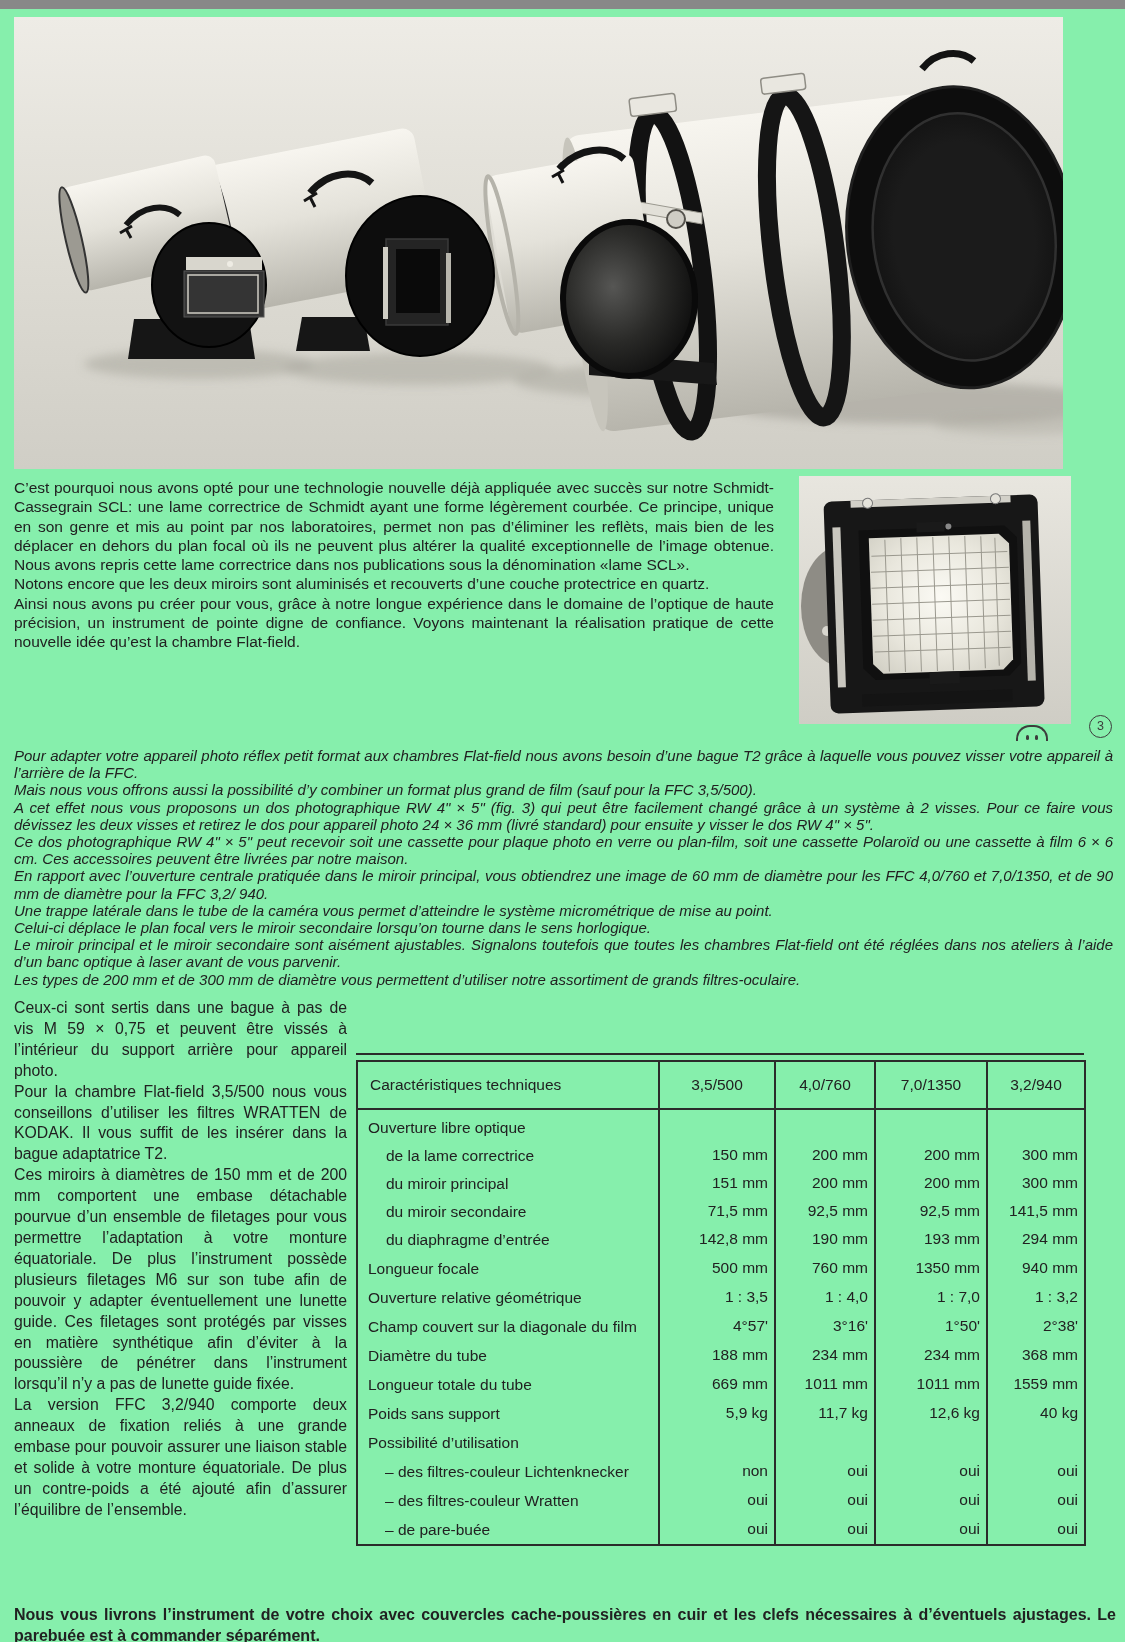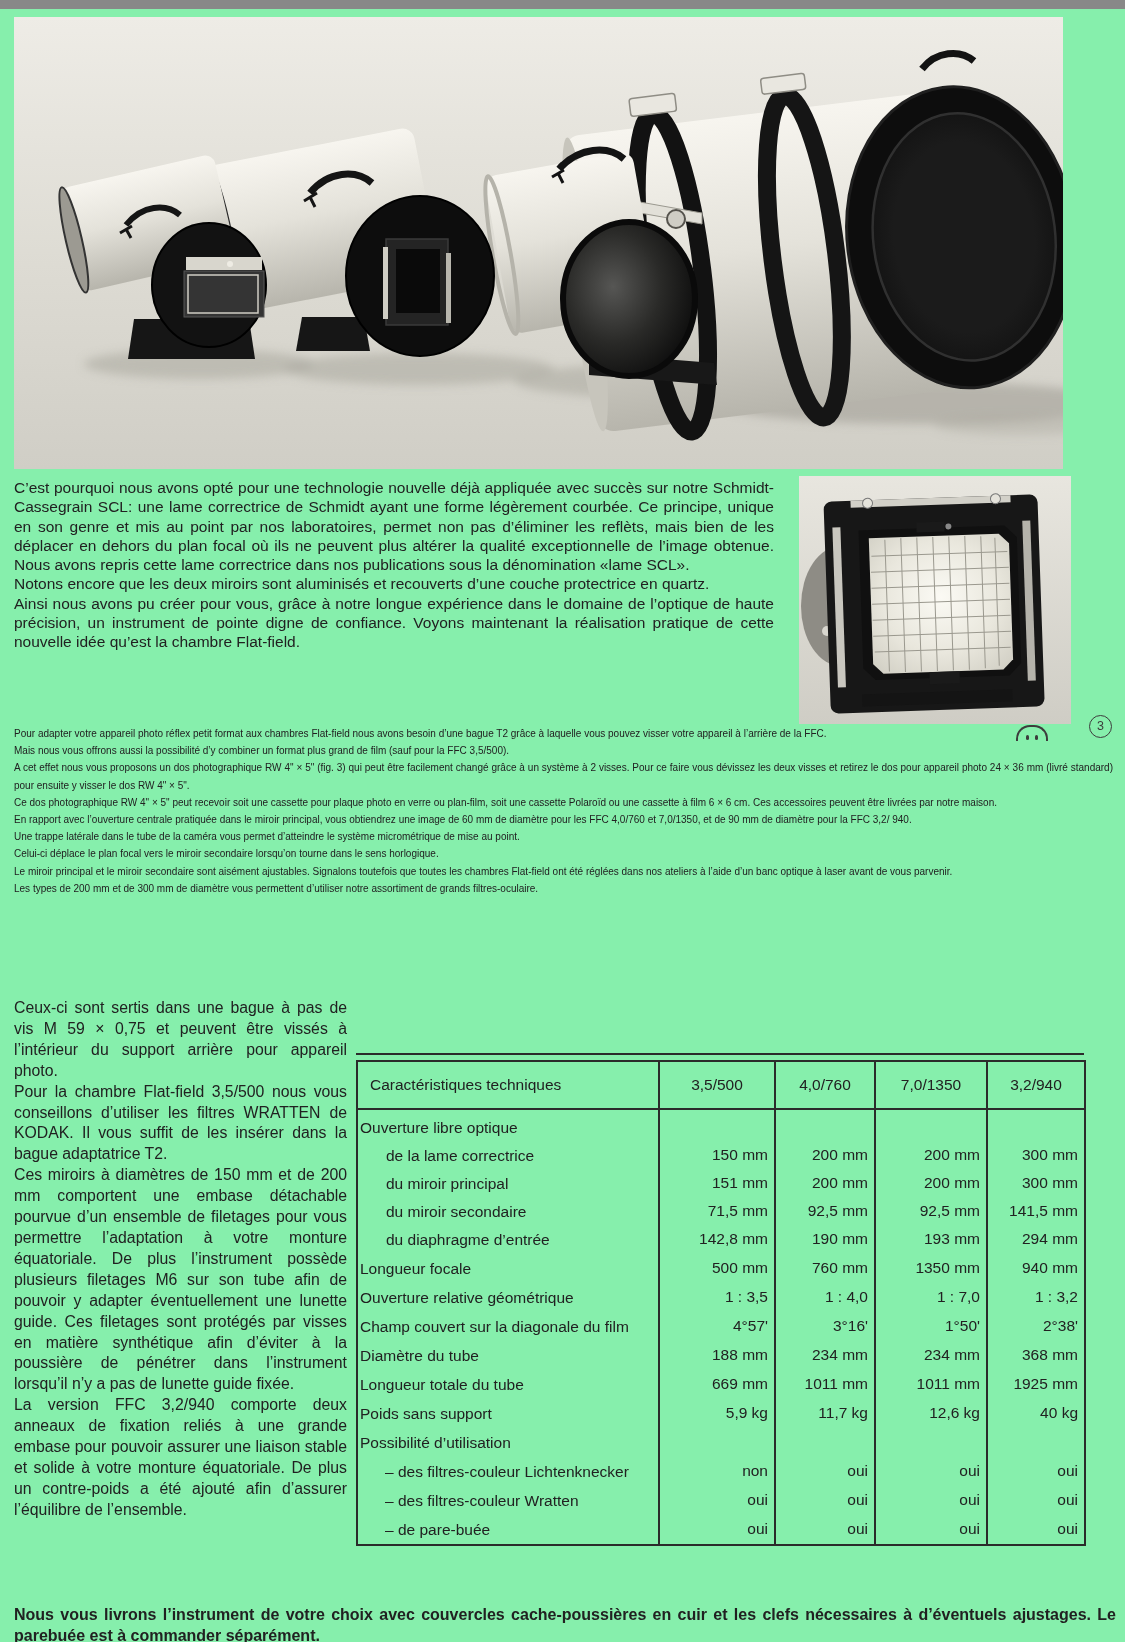--- a/index.html
+++ b/index.html
@@ -11,21 +11,21 @@
   }
   .abs{position:absolute;}
   
   .photo-main{left:14px;top:8px;width:1049px;height:452px;}
   .photo-main svg{display:block;width:100%;height:100%;}
   .fig3{left:799px;top:467px;width:272px;height:248px;}
   .fig3 svg{display:block;width:100%;height:100%;}
   
   .textblock p{margin:0;text-align:justify;}
   .intro{left:14px;top:469px;width:760px;font-size:15.5px;line-height:19.3px;}
-  .bodytext{left:14px;top:716px;width:1099px;font-size:10px;line-height:17.2px;}
+  .bodytext{left:14px;top:738px;width:1099px;font-size:15px;line-height:17.2px;font-style:italic;}
   .leftcol{left:14px;top:989px;width:333px;font-size:15.8px;line-height:20.9px;}
   .footer{left:14px;top:1596px;width:1102px;font-size:16px;line-height:20.5px;font-weight:bold;}
   
   .callout-3{
     left:1089px;top:706px;width:21px;height:21px;border:1.5px solid #3d3d3d;
     border-radius:50%;font-size:12.5px;line-height:21px;text-align:center;color:#3d3d3d;
   }
   .callout-arc{
     left:1016px;top:716px;width:28px;height:14px;
     border:2px solid #3c3c3c;border-bottom:none;border-radius:14px 14px 0 0;
@@ -44,21 +44,21 @@
   }
   table.spec,table.spec th,table.spec td{border-color:#2b2b2b;}
   table.spec{border:2px solid #2b2b2b;}
   table.spec th{
     border-bottom:2px solid #2b2b2b;font-weight:normal;height:44px;
     text-align:center;vertical-align:middle;
   }
   table.spec th.first{text-align:left;padding-left:12px;}
   table.spec th+th,table.spec td+td{border-left:2px solid #2b2b2b;}
   table.spec td{vertical-align:top;padding-top:5px;padding-bottom:5px;}
-  td.lbl{padding-left:2px;padding-right:6px;line-height:19px;}
+  td.lbl{padding-left:10px;padding-right:6px;line-height:19px;}
   td.lbl.ind{padding-left:28px;}
   td.lbl.hang{padding-left:48px;text-indent:-21px;}
   td.val{text-align:right;padding-right:6px;white-space:nowrap;}
   tr.group td{padding-top:8px;}
   tr.tight td{padding-top:4px;}
 </style>
 </head>
 <body>
 
 <div class="page">
@@ -313,21 +313,21 @@
           <td class="val">188 mm</td>
           <td class="val">234 mm</td>
           <td class="val">234 mm</td>
           <td class="val">368 mm</td>
         </tr>
         <tr>
           <td class="lbl">Longueur totale du tube</td>
           <td class="val">669 mm</td>
           <td class="val">1011 mm</td>
           <td class="val">1011 mm</td>
-          <td class="val">1925 mm</td>
+          <td class="val">1559 mm</td>
         </tr>
         <tr>
           <td class="lbl">Poids sans support</td>
           <td class="val">5,9 kg</td>
           <td class="val">11,7 kg</td>
           <td class="val">12,6 kg</td>
           <td class="val">40 kg</td>
         </tr>
         <tr>
           <td class="lbl">Possibilité d’utilisation</td>

